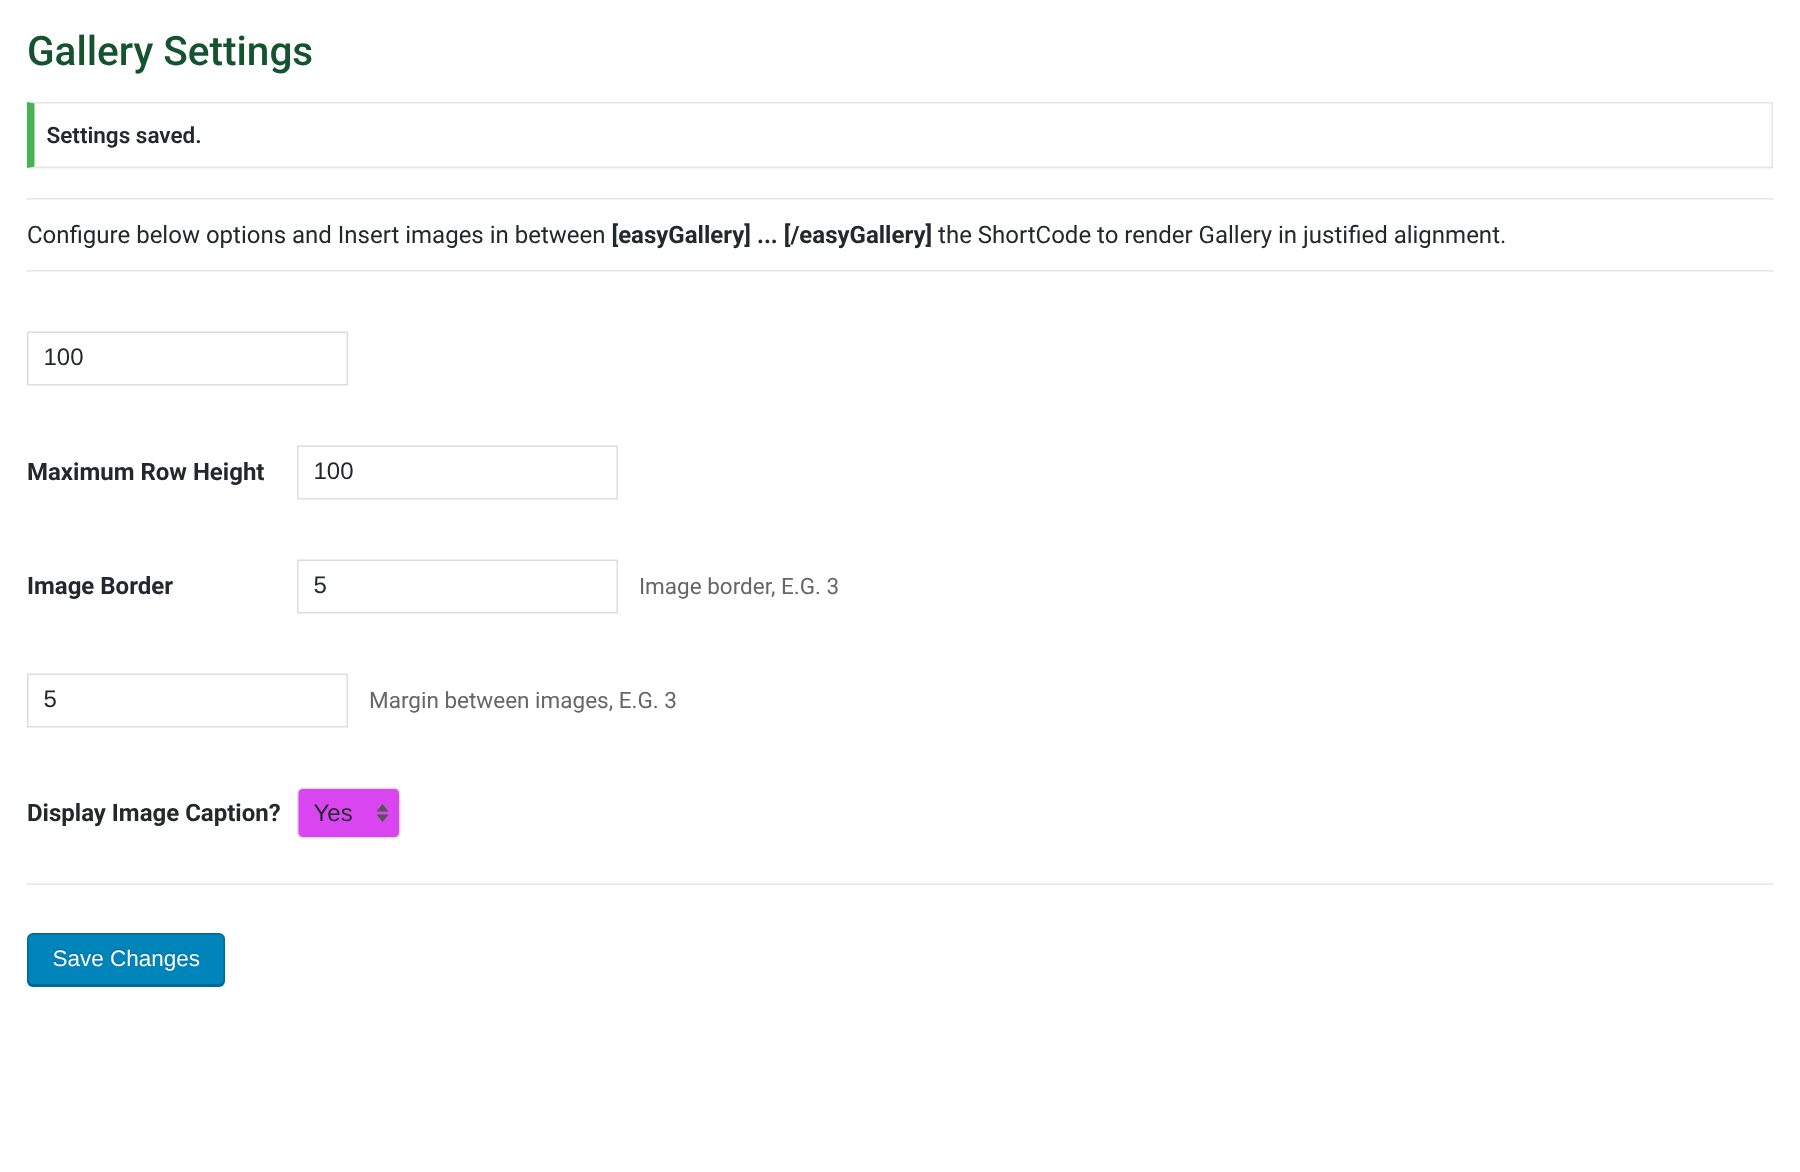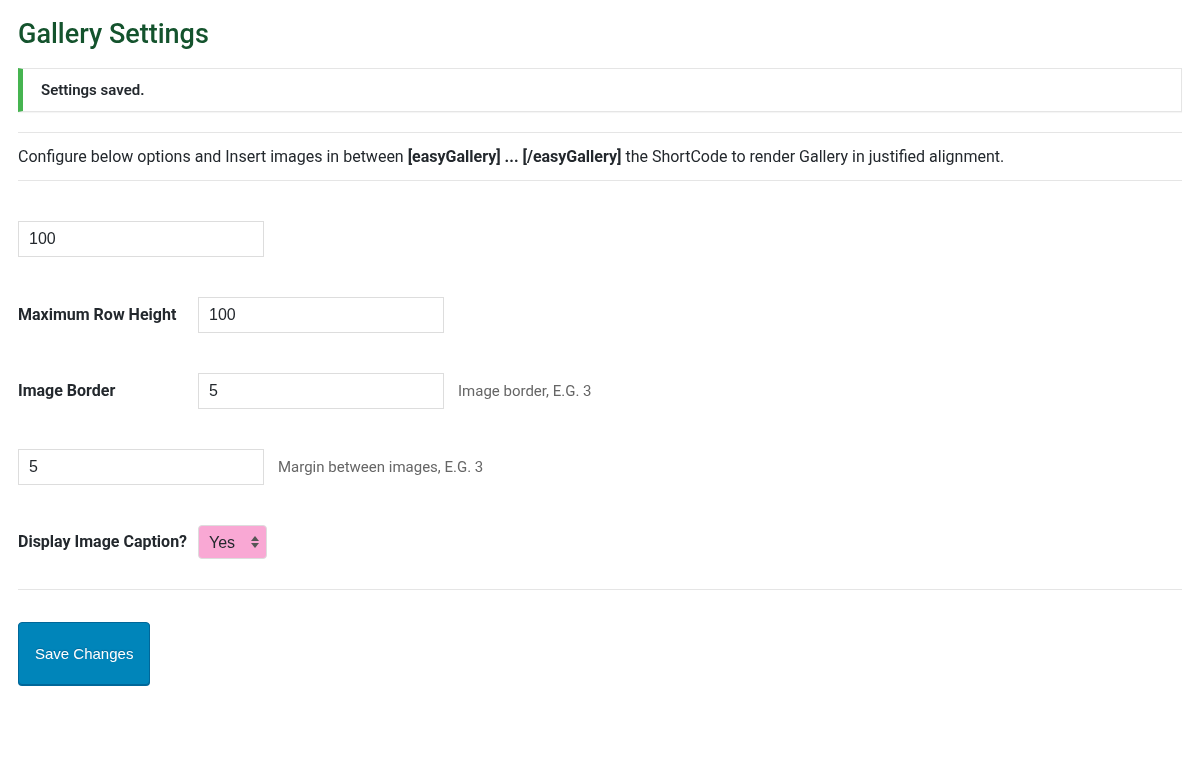--- a/index.html
+++ b/index.html
@@ -14,21 +14,21 @@
   h1 {
     font-size: 27px;
     font-weight: 500;
     margin: 18px 0 18px 0;
     color: #14532d;
   }
   .notice {
     border: 1px solid #e5e5e5;
     border-left: 5px solid #46b450;
     background: #fff;
-    padding: 12px 18px;
+    padding: 12px 8px;
     margin-bottom: 20px;
     box-shadow: 0 1px 1px rgba(0,0,0,0.04);
   }
   .notice p {
     margin: 0;
     font-weight: 600;
     font-size: 15px;
     color: #23282d;
   }
   .desc-row {
@@ -53,21 +53,21 @@
     font-size: 16px;
     color: #23282d;
     line-height: 1.35;
     padding-right: 10px;
   }
   .field-control {
     display: flex;
     align-items: center;
   }
   input[type=text] {
-    width: 246px;
+    width: 214px;
     height: 36px;
     padding: 4px 10px;
     font-size: 16px;
     border: 1px solid #ddd;
     border-radius: 0;
     background: #fff;
     color: #23282d;
   }
   .hint {
     margin-left: 14px;
@@ -79,21 +79,21 @@
     display: inline-block;
   }
   select {
     appearance: none;
     -webkit-appearance: none;
     height: 34px;
     padding: 4px 30px 4px 10px;
     font-size: 16px;
     border: 1px solid #ddd;
     border-radius: 4px;
-    background: #f9a8d4;
+    background: #d946ef;
     color: #23282d;
   }
   .select-caret {
     position: absolute;
     right: 8px;
     top: 50%;
     transform: translateY(-50%);
     pointer-events: none;
     display: flex;
     flex-direction: column;
@@ -114,21 +114,21 @@
   }
   .submit-row {
     padding-top: 32px;
   }
   .button-primary {
     display: inline-block;
     background: #0085ba;
     border: 1px solid #006799;
     color: #fff;
     font-size: 15px;
-    padding: 22px 16px;
+    padding: 8px 16px;
     border-radius: 4px;
     cursor: pointer;
     box-shadow: 0 1px 0 #006799;
     text-shadow: 0 -1px 1px #006799;
   }
 </style>
 </head>
 <body>
 
 <h1>Gallery Settings</h1>

